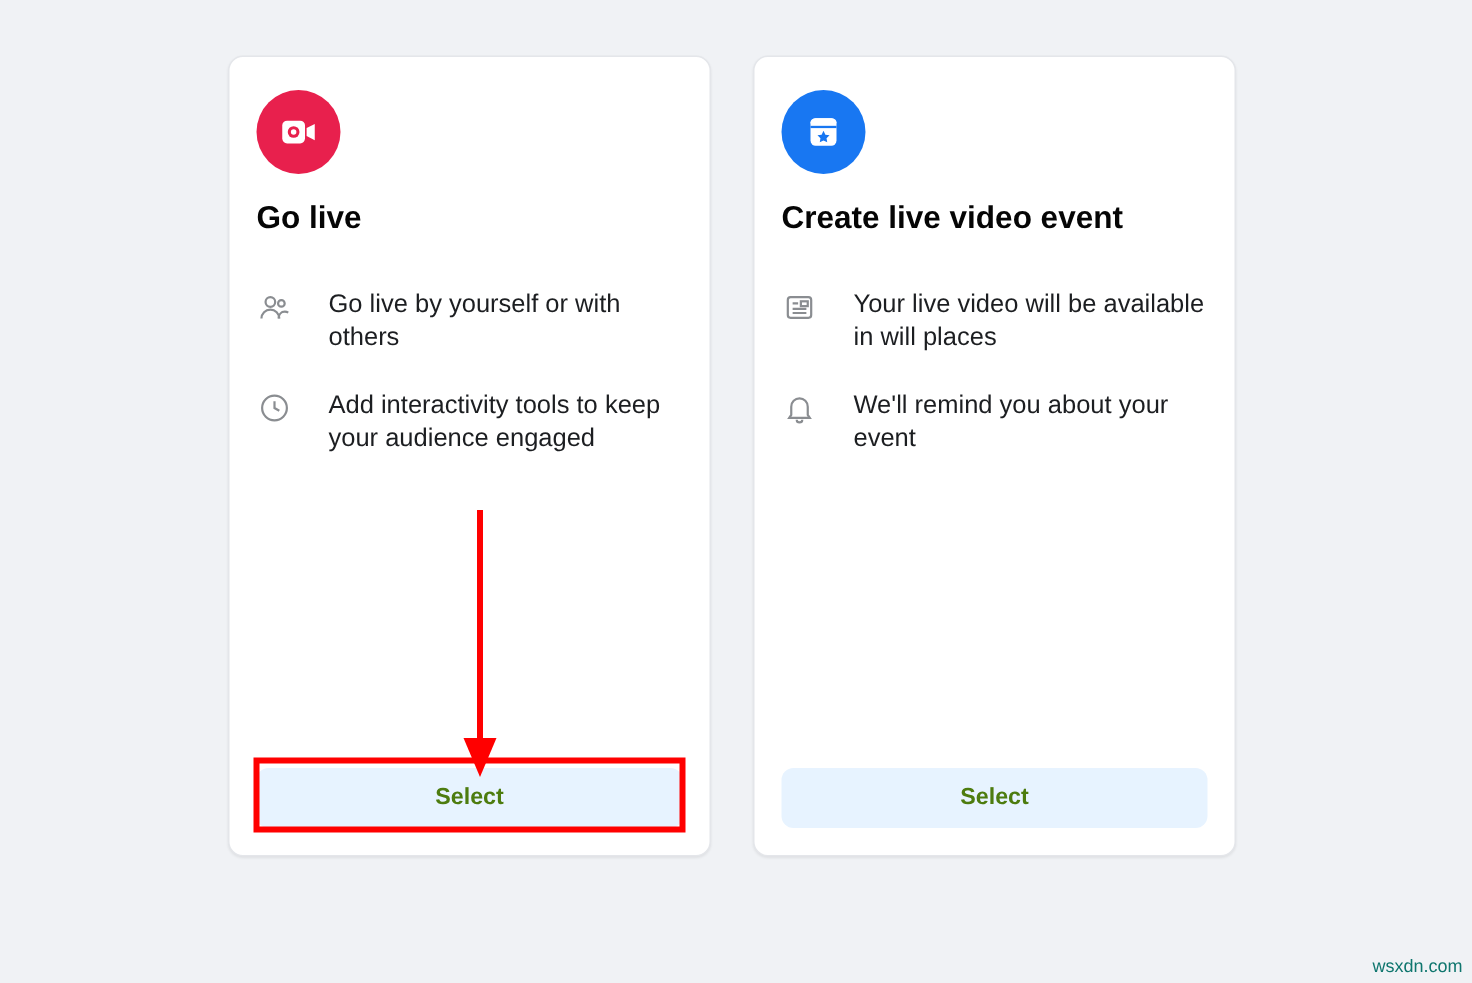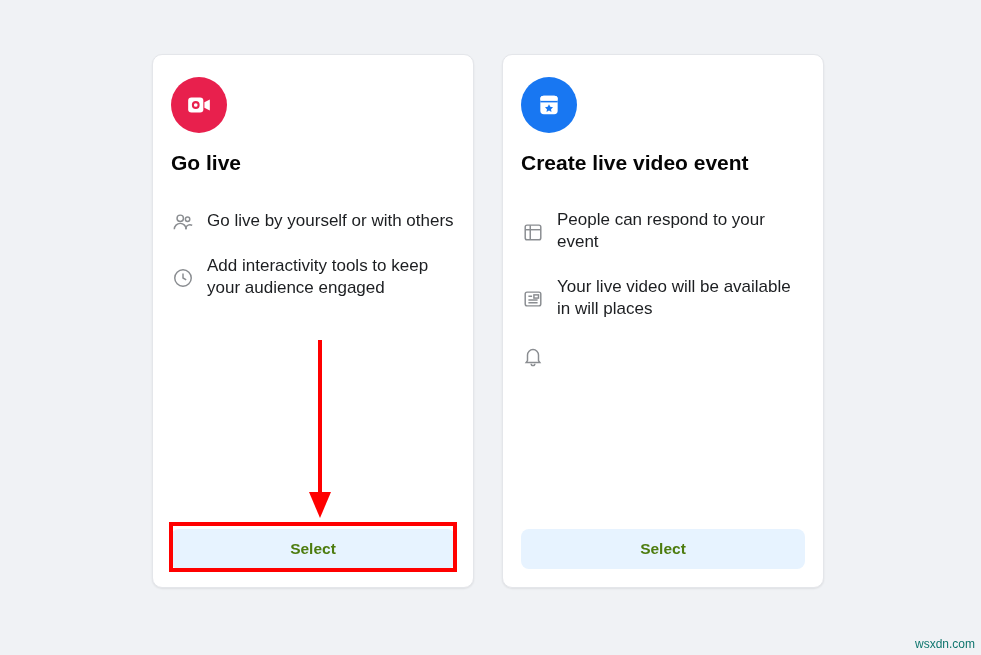--- a/index.html
+++ b/index.html
@@ -7,21 +7,21 @@
       font-family: -apple-system, BlinkMacSystemFont, "Segoe UI", Helvetica, Arial, sans-serif;
       background: #f0f2f5;
       width: 981px;
       height: 655px;
       overflow: hidden;
       position: relative;
     }
     .container {
       display: flex;
       gap: 28px;
-      padding: 54px 0 0 152px;
+      padding: 37px 0 0 152px;
       align-items: stretch;
     }
     .card {
       width: 322px;
       height: 534px;
       background: #ffffff;
       border: 1px solid #e4e6ea;
       border-radius: 10px;
       box-shadow: 0 1px 2px rgba(0,0,0,0.08);
       display: flex;
@@ -46,22 +46,22 @@
       color: #050505;
       margin-bottom: 34px;
     }
     .feature-list {
       display: flex;
       flex-direction: column;
       gap: 22px;
     }
     .feature-item {
       display: flex;
-      align-items: center;
-      gap: 12px;
+      align-items: flex-start;
+      gap: 24px;
     }
     .feature-icon {
       flex-shrink: 0;
       color: #65676b;
       width: 24px;
       display: flex;
       align-items: center;
       justify-content: center;
       padding-top: 2px;
     }
@@ -164,44 +164,35 @@
         <path d="M12 11.3l1.15 2.33 2.57.37-1.86 1.81.44 2.56L12 17.17l-2.3 1.2.44-2.56-1.86-1.81 2.57-.37z" fill="#1877f2"></path>
       </svg>
     </div>
 
     <div class="card-title">Create live video event</div>
 
     <div class="feature-list">
       <div class="feature-item">
         <span class="feature-icon">
           <svg width="22" height="22" viewBox="0 0 24 24" fill="none" stroke="#8a8d91" stroke-width="1.6">
-            <rect x="3.5" y="4.5" width="17" height="16" rx="2"></rect>
-            <path d="M3.5 9.5h17"></path>
-            <path d="M9 4.5v16"></path>
-          </svg>
-        </span>
-        <span class="feature-text">People can respond to your event</span>
-      </div>
-      <div class="feature-item">
-        <span class="feature-icon">
-          <svg width="22" height="22" viewBox="0 0 24 24" fill="none" stroke="#8a8d91" stroke-width="1.6">
             <rect x="3.5" y="4.5" width="17" height="15" rx="2"></rect>
             <path d="M7 9h4M7 13h10M7 16h10"></path>
             <rect x="13" y="7.5" width="5" height="3.5"></rect>
           </svg>
         </span>
         <span class="feature-text">Your live video will be available in will places</span>
       </div>
       <div class="feature-item">
         <span class="feature-icon">
           <svg width="22" height="22" viewBox="0 0 24 24" fill="none" stroke="#8a8d91" stroke-width="1.6">
             <path d="M6 17V11a6 6 0 1 1 12 0v6l1.5 2.2H4.5z"></path>
             <path d="M10 20.5a2 2 0 0 0 4 0"></path>
           </svg>
         </span>
+        <span class="feature-text">We'll remind you about your event</span>
       </div>
     </div>
 
     <div class="spacer"></div>
 
     <button class="select-btn">Select</button>
   </div>
 
 </div>
 

